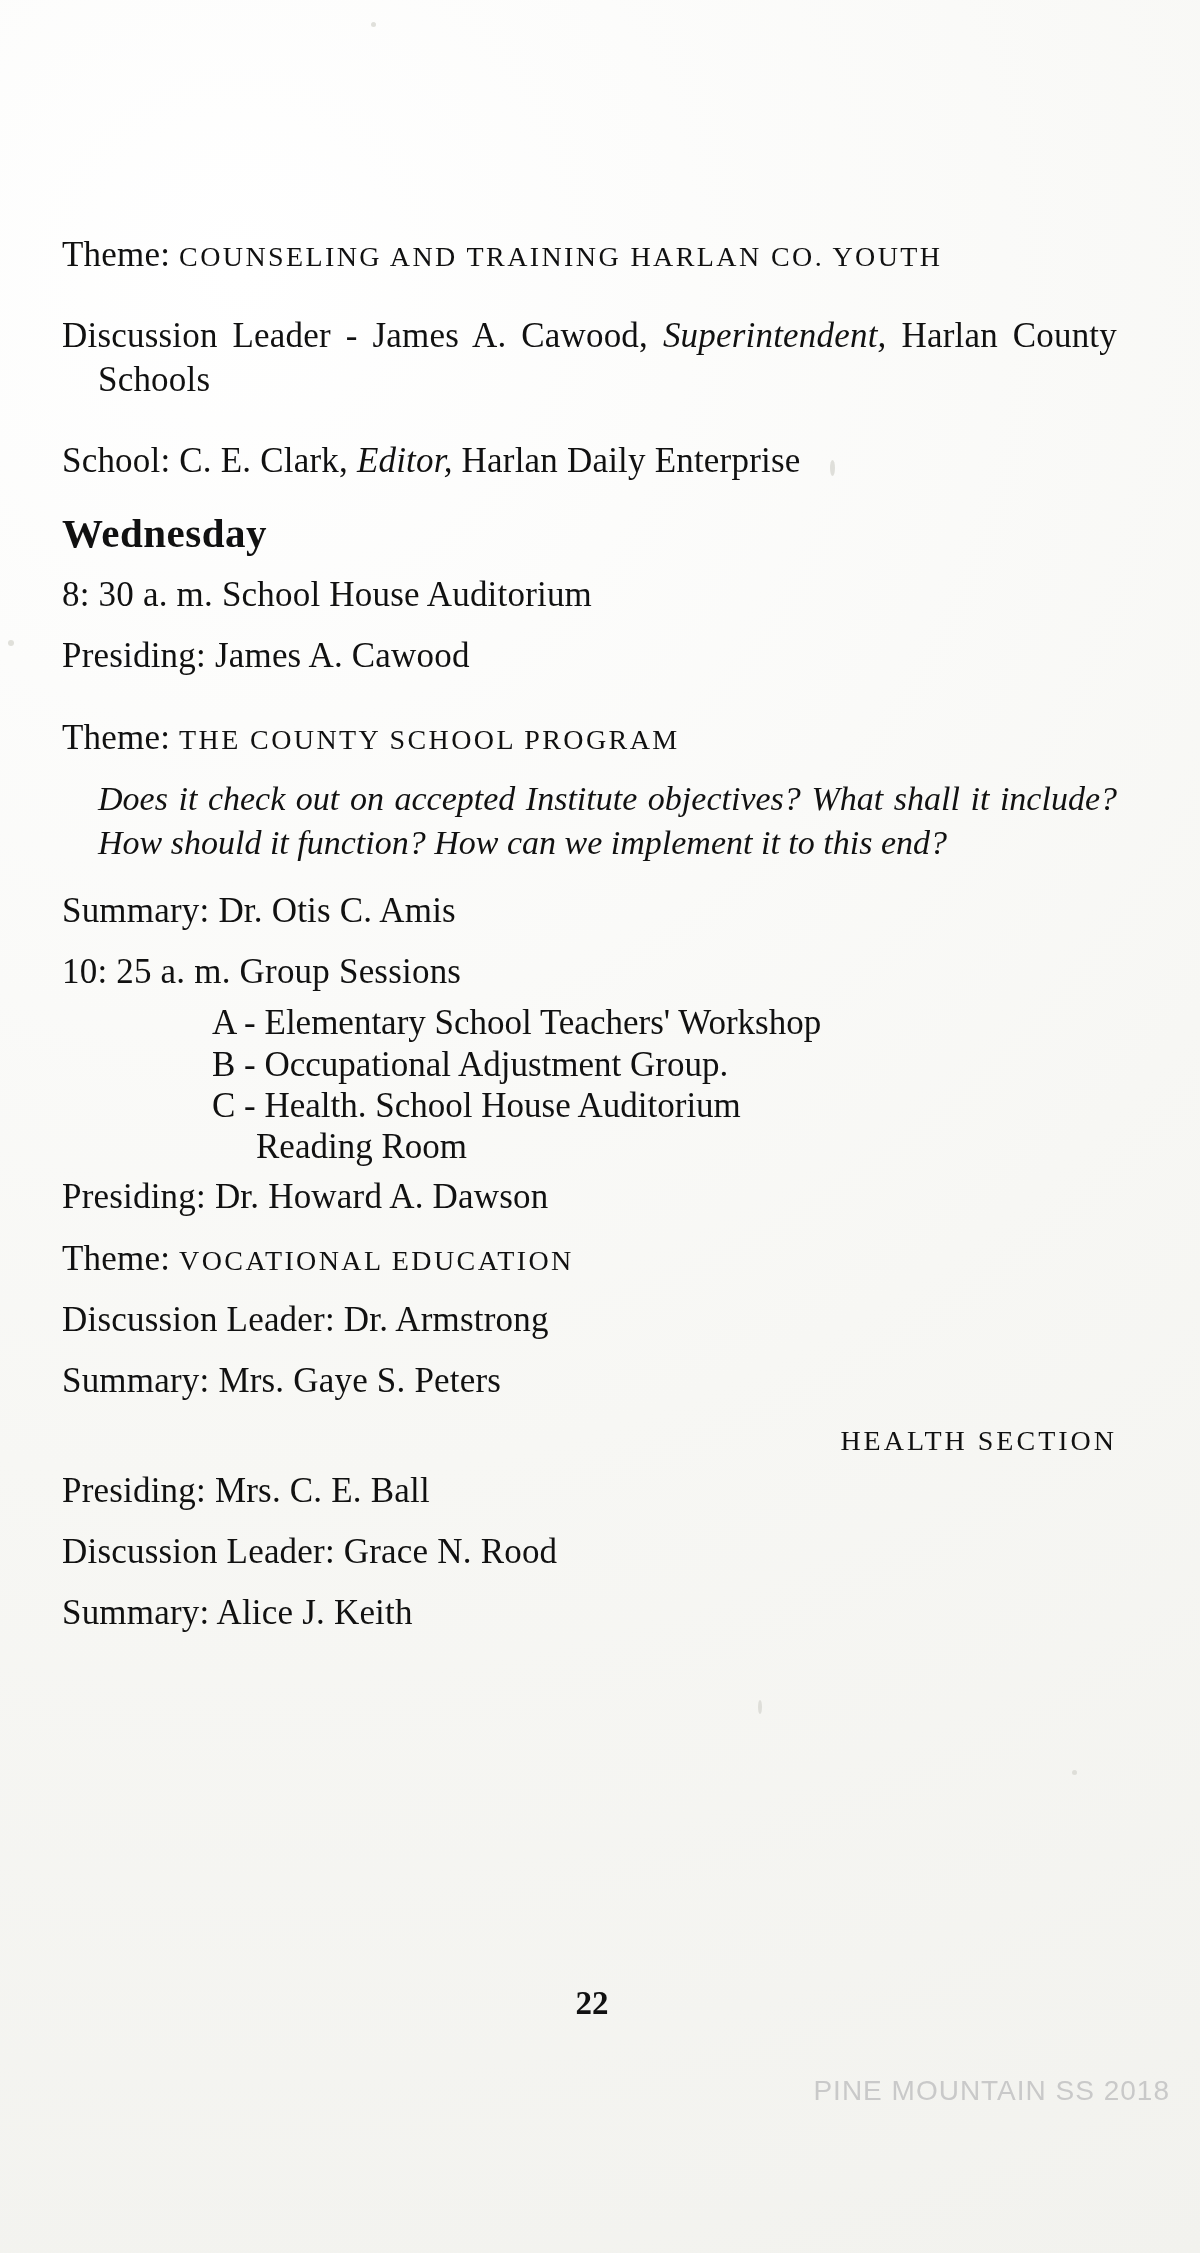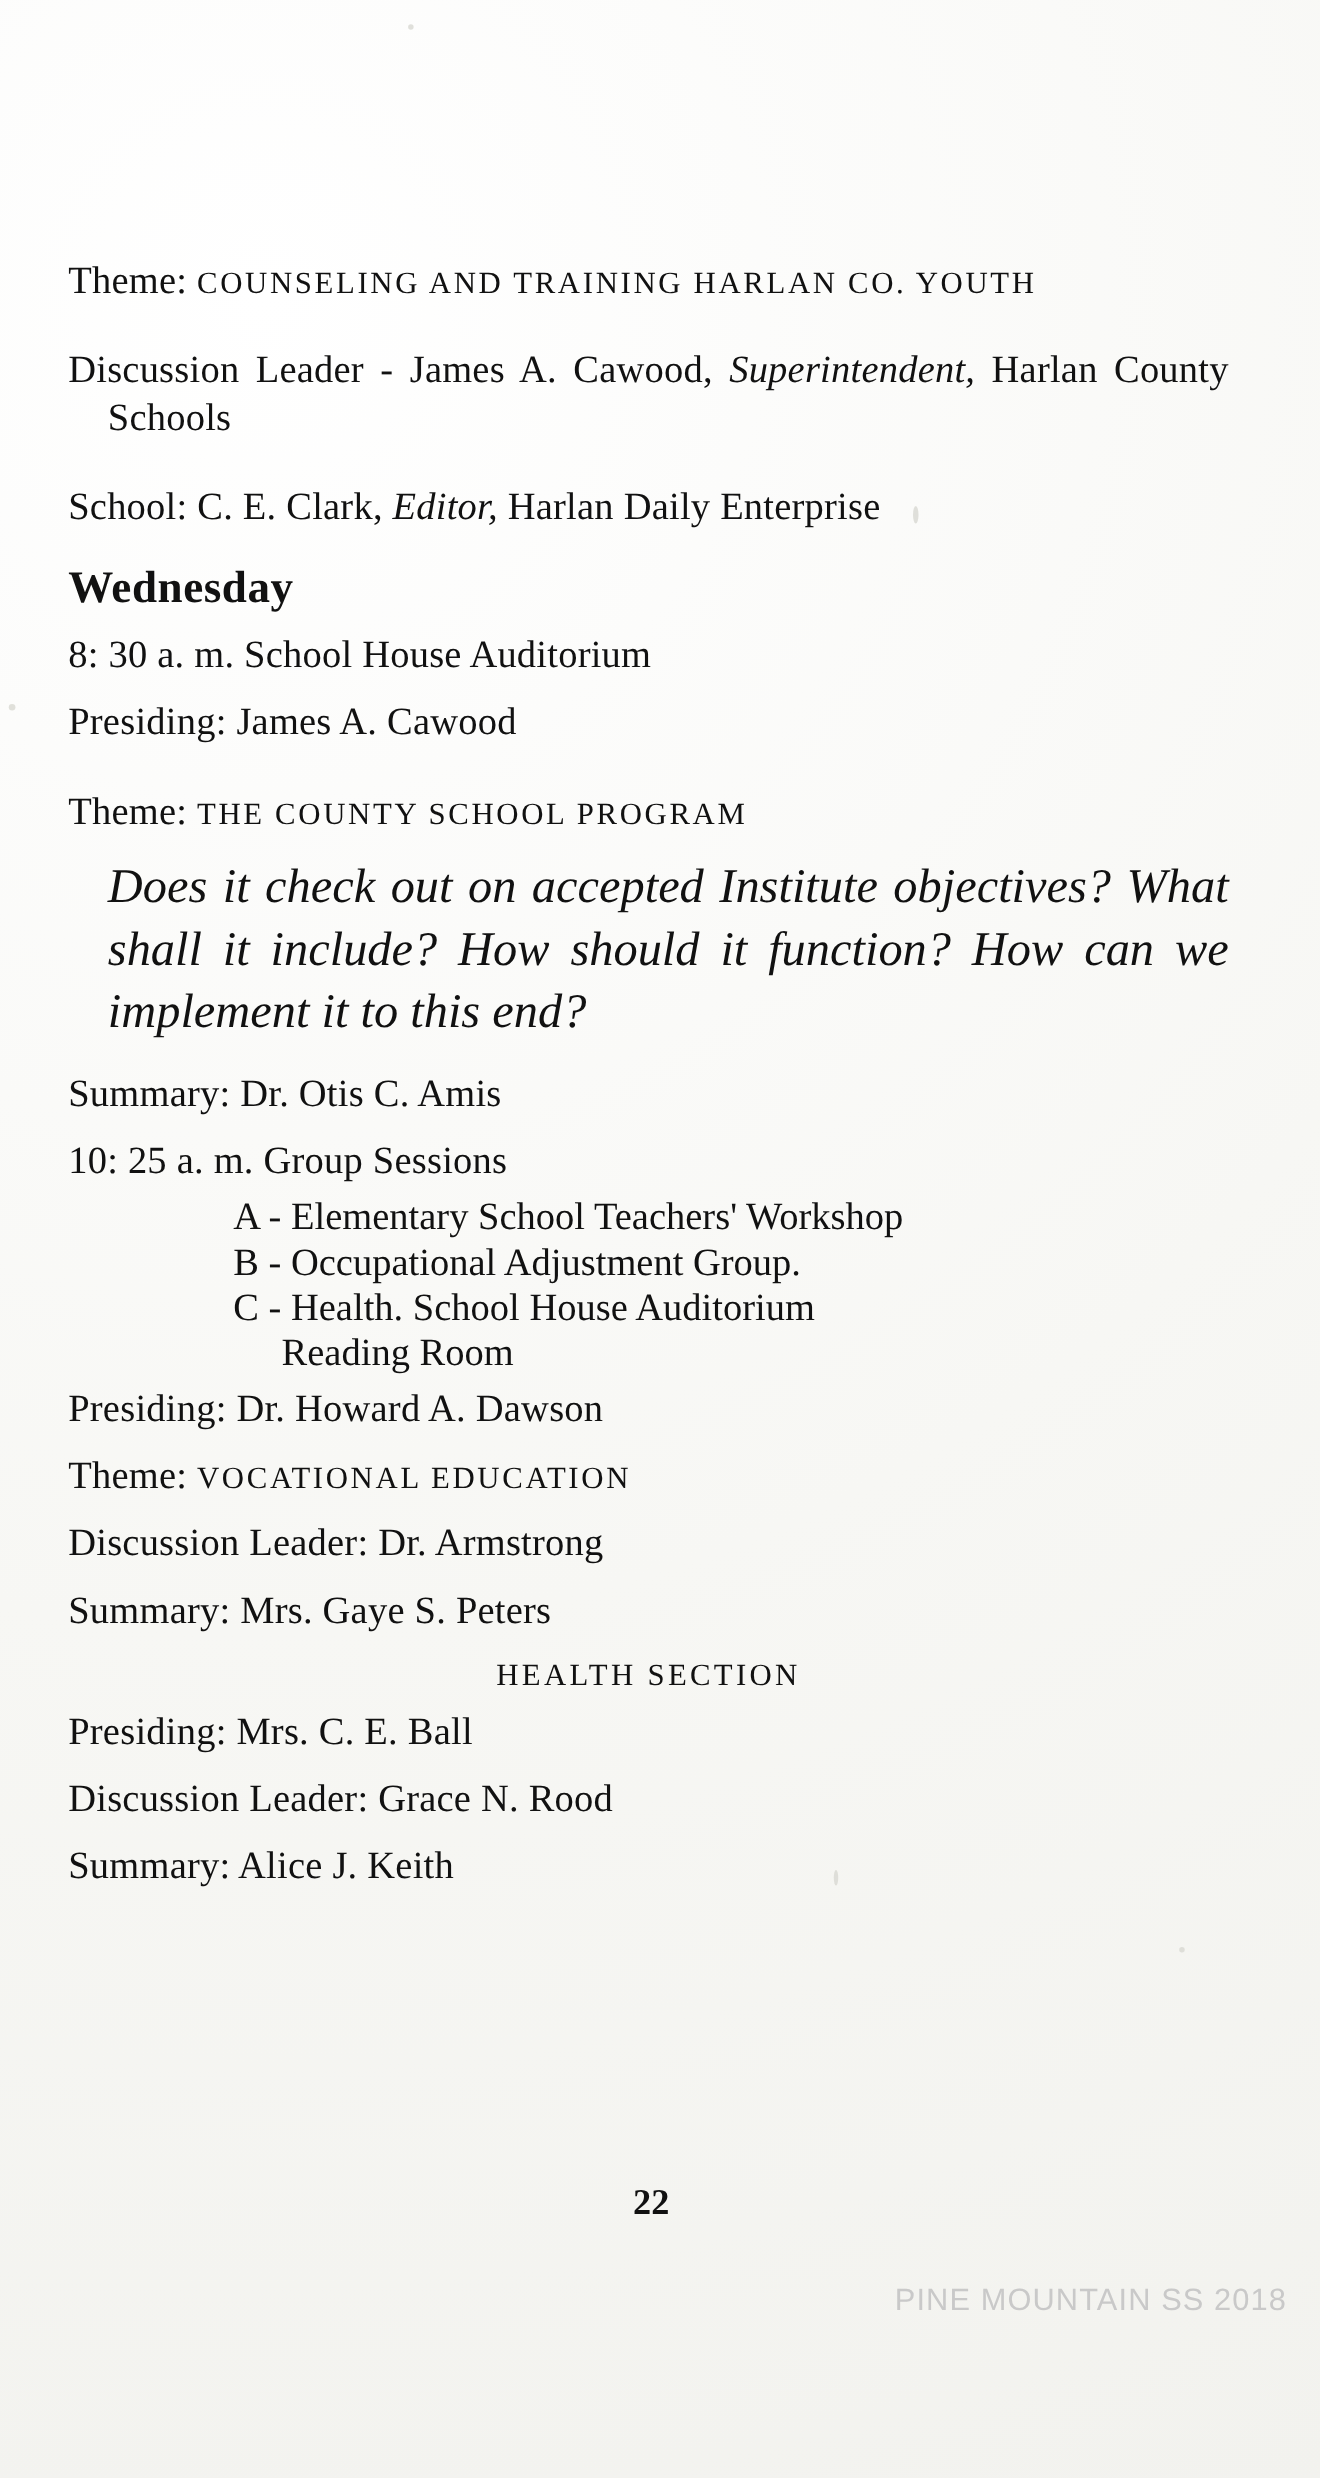--- a/index.html
+++ b/index.html
@@ -62,29 +62,29 @@
     text-indent: -36px;
     margin-top: 37px;
   }
   .heading-day {
     font-size: 41px;
     font-weight: bold;
     margin: 26px 0 16px 0;
     letter-spacing: 0.5px;
   }
   .center-sc {
-    text-align: center;
+    text-align: right;
     font-size: 28px;
     letter-spacing: 3px;
     text-transform: uppercase;
     margin: 22px 0 12px 0;
   }
   .italblock {
     font-style: italic;
-    font-size: 44px;
+    font-size: 34px;
     line-height: 1.3;
     padding-left: 36px;
     text-align: justify;
     text-align-last: left;
     margin-top: 16px;
   }
   .grouplist {
     padding-left: 150px;
     font-size: 35px;
     line-height: 1.18;

